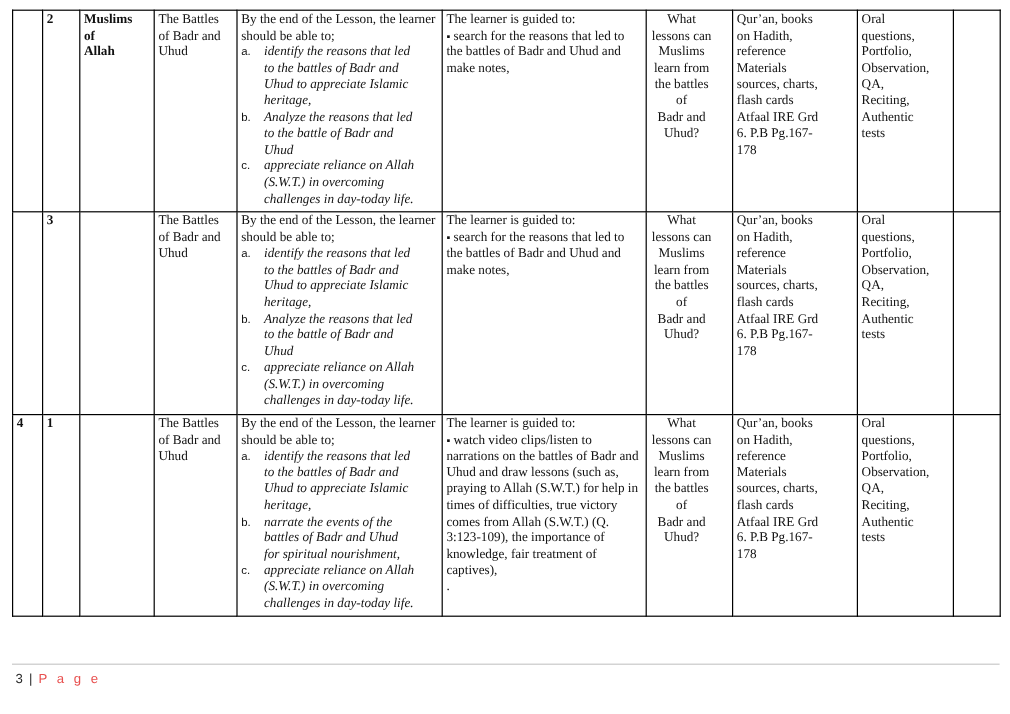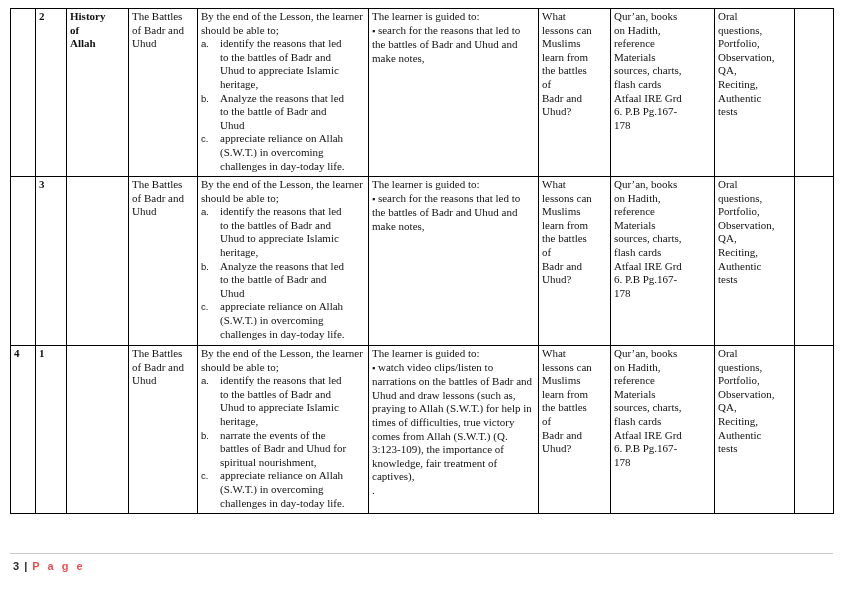--- a/index.html
+++ b/index.html
@@ -27,35 +27,35 @@
   }
   .bold { font-weight: bold; }
   .obj-intro { }
   .obj-item { display: flex; }
   .obj-marker {
     flex: 0 0 19px;
     font-family: "Liberation Sans", sans-serif;
     font-size: 9.5px;
     line-height: 13.6px;
   }
-  .obj-text { max-width: 127px; }
+  .obj-text { max-width: 127px; font-style: italic; }
   .exp-bullet-line { }
   .bullet-glyph { font-size: 9px; }
-  .inq { max-width: 52px; }
+  .inq { max-width: 52px; text-align: center; }
   .res { max-width: 76px; }
   .ass { max-width: 60px; }
   .footer-rule {
     position: absolute; left: 10px; top: 553px;
     width: 823px; height: 1px;
     background: #c9c9c9;
   }
   .page-footer {
     position: absolute; left: 13px; top: 560px;
     font-family: "Liberation Sans", sans-serif;
-    font-size: 11px; font-weight: bold;
+    font-size: 11px; font-weight: normal;
     letter-spacing: 1px;
     color: #2b2b2b;
   }
   .page-footer .pg-label { color: #e8504f; letter-spacing: 2.5px; }
 </style>
 </head>
 <body>
 
 <table class="doc-table">
   <colgroup>
@@ -69,21 +69,21 @@
       <col style="width:104px">
       <col style="width:80px">
     <col style="width:39px">
   </colgroup>
 
   <tbody>
       <tr style="height:168px">
     <td class="bold"></td>
     <td class="bold">2</td>
     <td class="bold">
-      <div>History</div>
+      <div>Muslims</div>
       <div>of</div>
       <div>Allah</div>
     </td>
     <td>The Battles of Badr and Uhud</td>
     <td>
       <div class="obj-intro">By the end of the Lesson, the learner should be able to;</div>
       <div class="obj-item">
         <span class="obj-marker">a.</span>
         <span class="obj-text">identify the reasons that led to the battles of Badr and Uhud to appreciate Islamic heritage,</span>
       </div>

